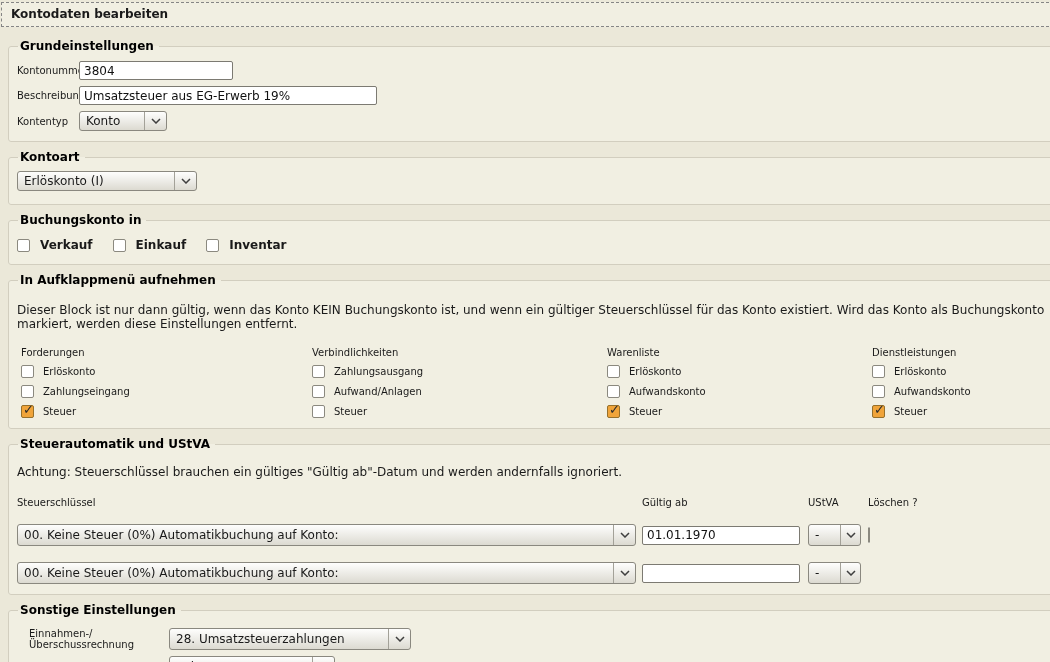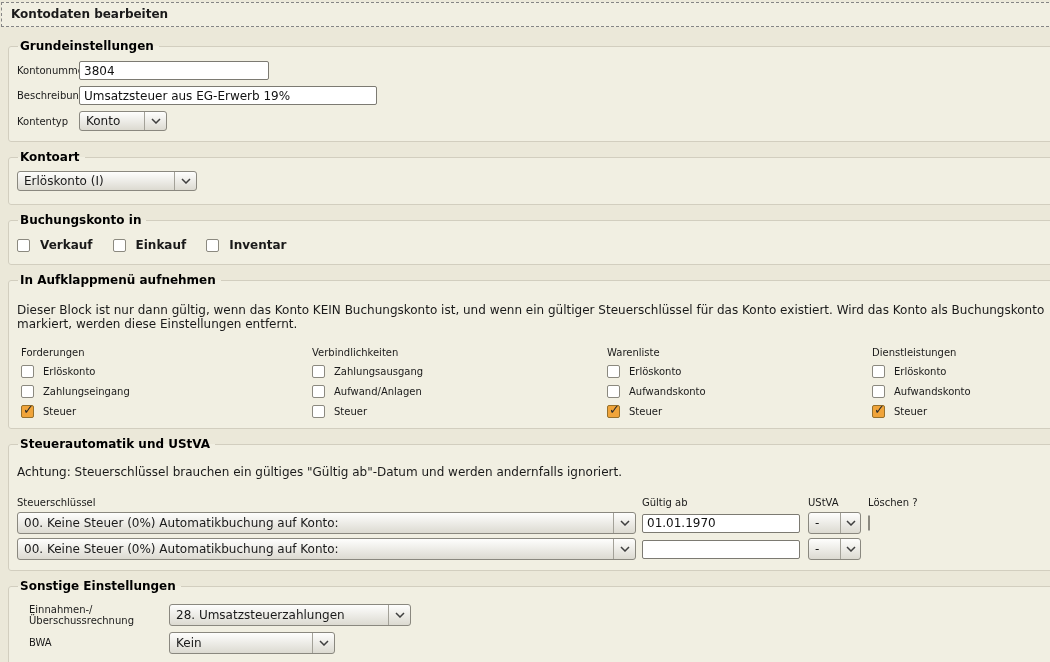--- a/index.html
+++ b/index.html
@@ -96,39 +96,39 @@
     margin-top:16px;
     padding-left:4px;
   }
   .coltitle { font-size:10px; margin-bottom:4px; }
   .colitem { display:flex; align-items:center; margin-top:6px; height:14px; }
   .colitem .cblabel { font-size:10px; margin-left:9px; }
   
   .warn { font-size:12px; margin-top:12px; }
   .stgrid { margin-top:18px; }
   .sthead { display:grid; grid-template-columns:625px 166px 60px auto; font-size:10px; }
-  .strow  { display:grid; grid-template-columns:625px 166px 60px auto; align-items:center; margin-top:4px; }
+  .strow  { display:grid; grid-template-columns:625px 166px 60px auto; align-items:center; margin-top:16px; }
   .stsel { width:619px; }
   .stdate { width:158px; height:21px; }
   .stustva { width:53px; }
   
   .srow { display:flex; align-items:center; margin-top:5px; min-height:23px;margin-left:12px; }
   .srow .slabel { width:140px; flex-shrink:0; font-size:10px; }
   svg.chev { display:block; }
 </style>
 </head>
 <body>
 
 <div class="titlebox">Kontodaten bearbeiten</div>
 
 <fieldset class="panel first">
   <legend>Grundeinstellungen</legend>
   <div class="frow">
     <span class="flabel">Kontonummer</span>
-    <input class="text" style="width: 190px;" type="text" value="3804">
+    <input class="text" style="width: 154px;" type="text" value="3804">
   </div>
   <div class="frow">
     <span class="flabel">Beschreibung</span>
     <input class="text" style="width: 298px;" type="text" value="Umsatzsteuer aus EG-Erwerb 19%">
   </div>
   <div class="frow">
     <span class="flabel">Kontentyp</span>
     <div class="gtkselect" style="width:88px">
       <span class="txt">Konto</span>
       <span class="arrowzone">

